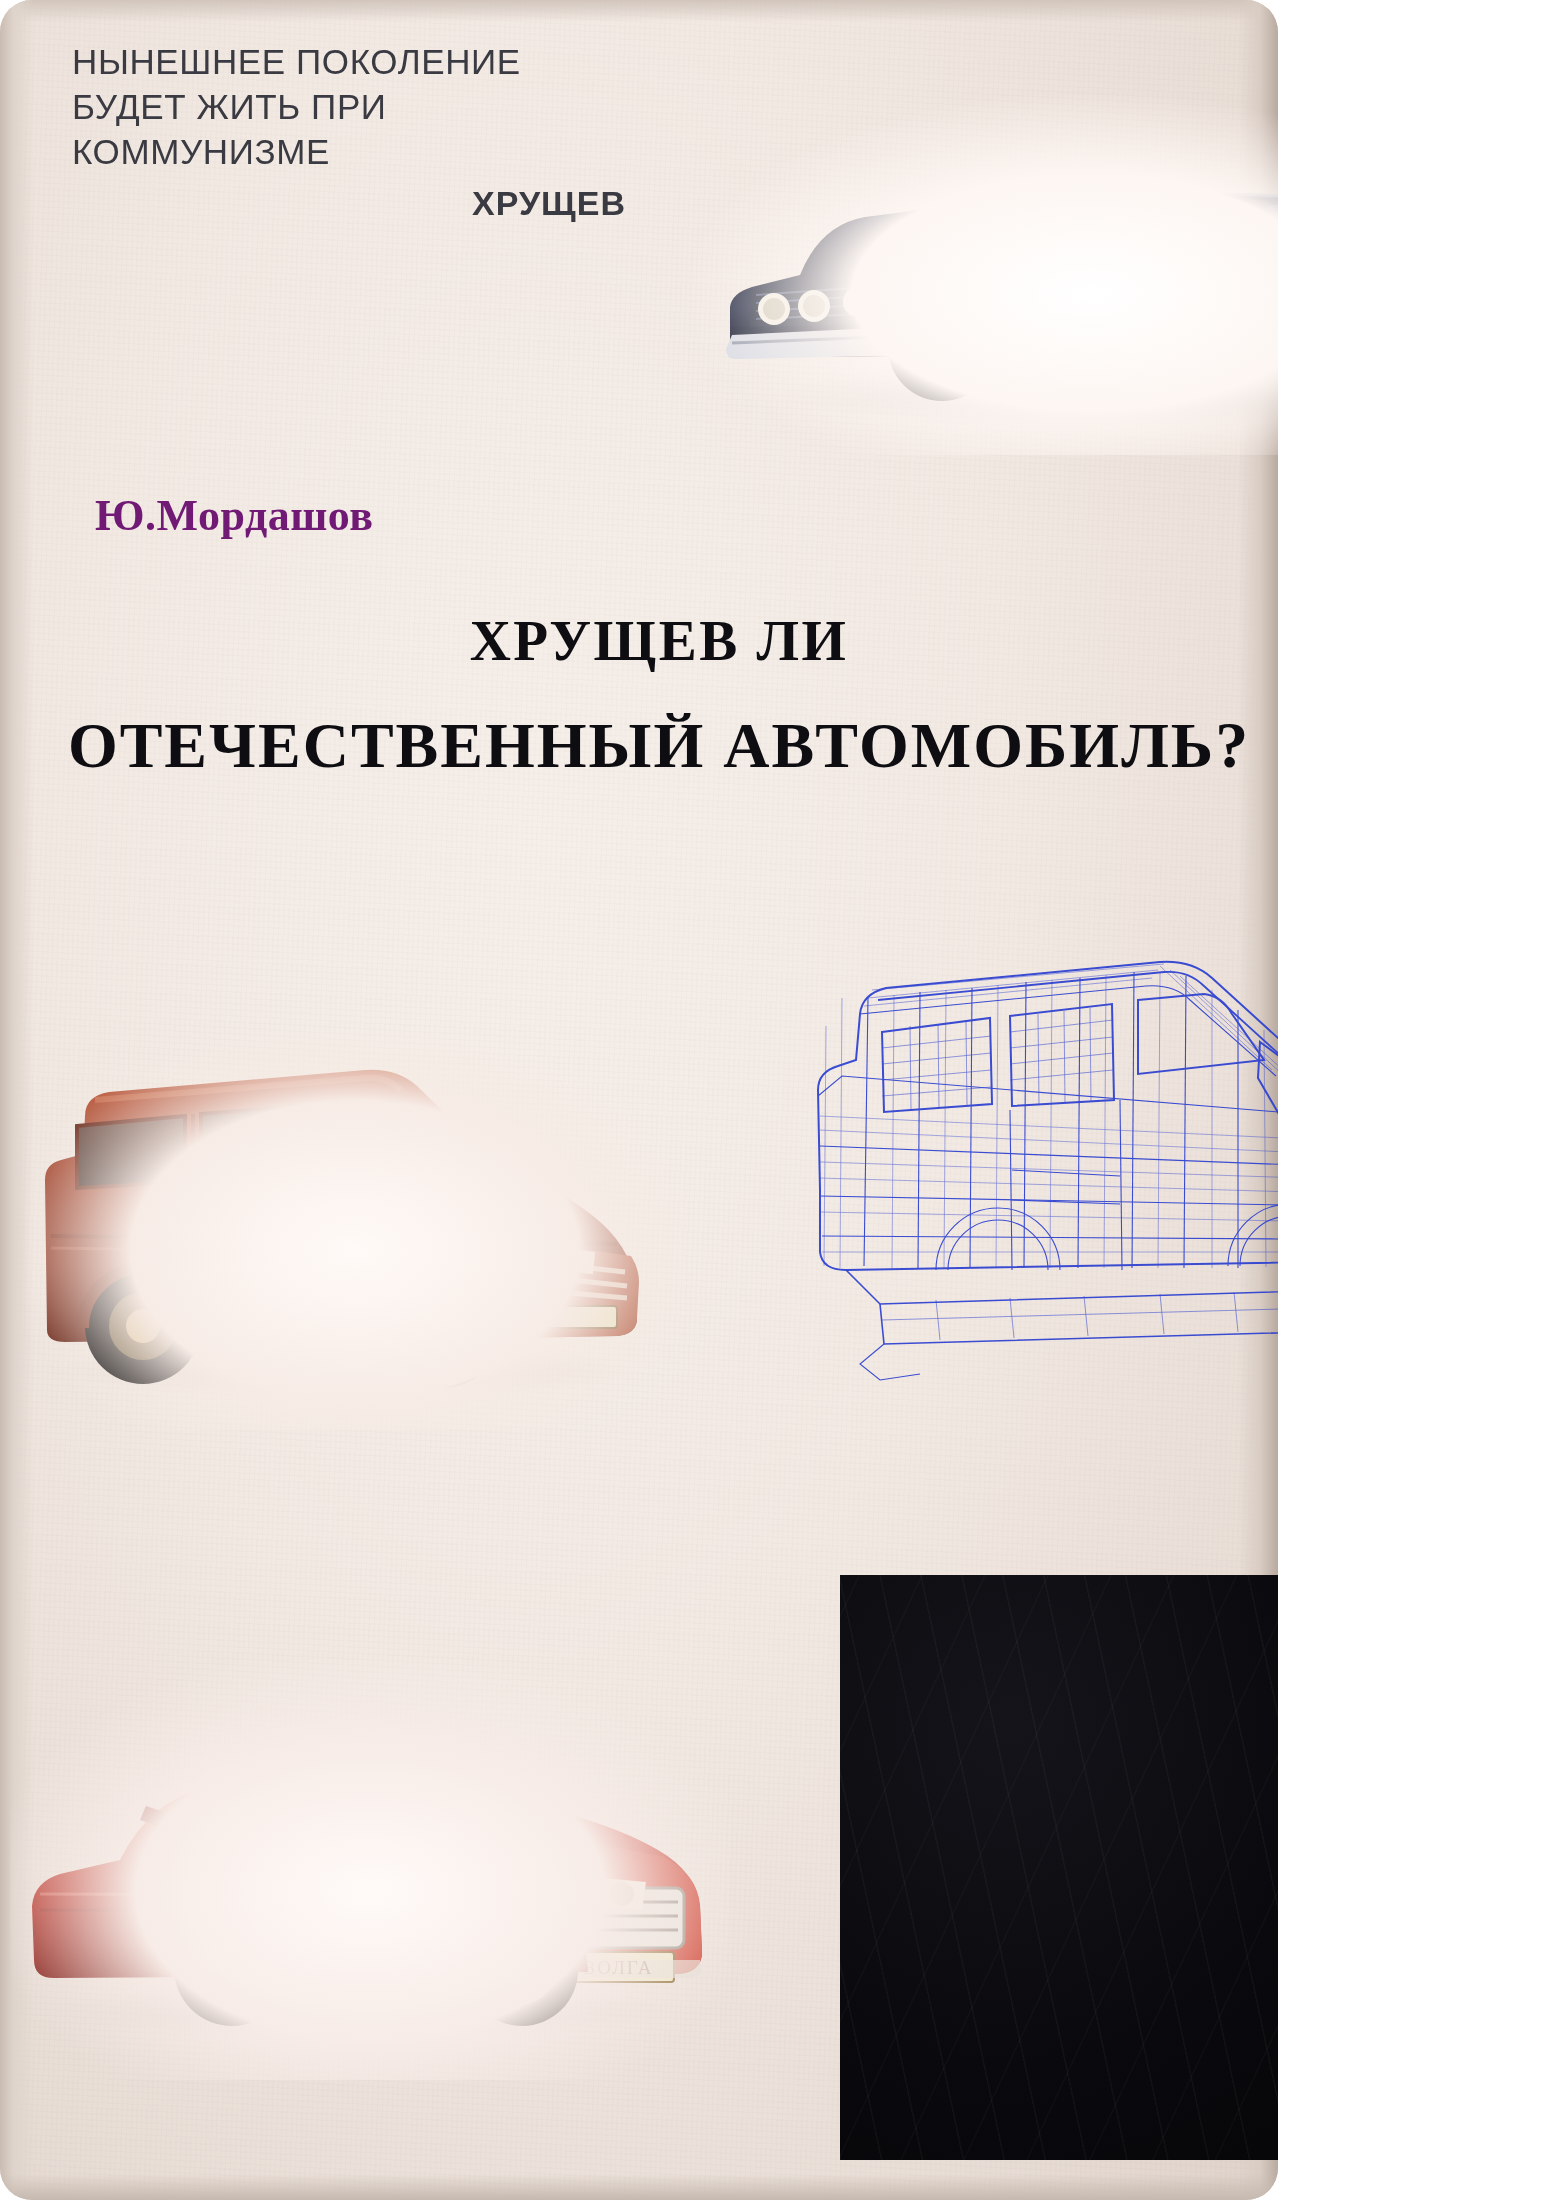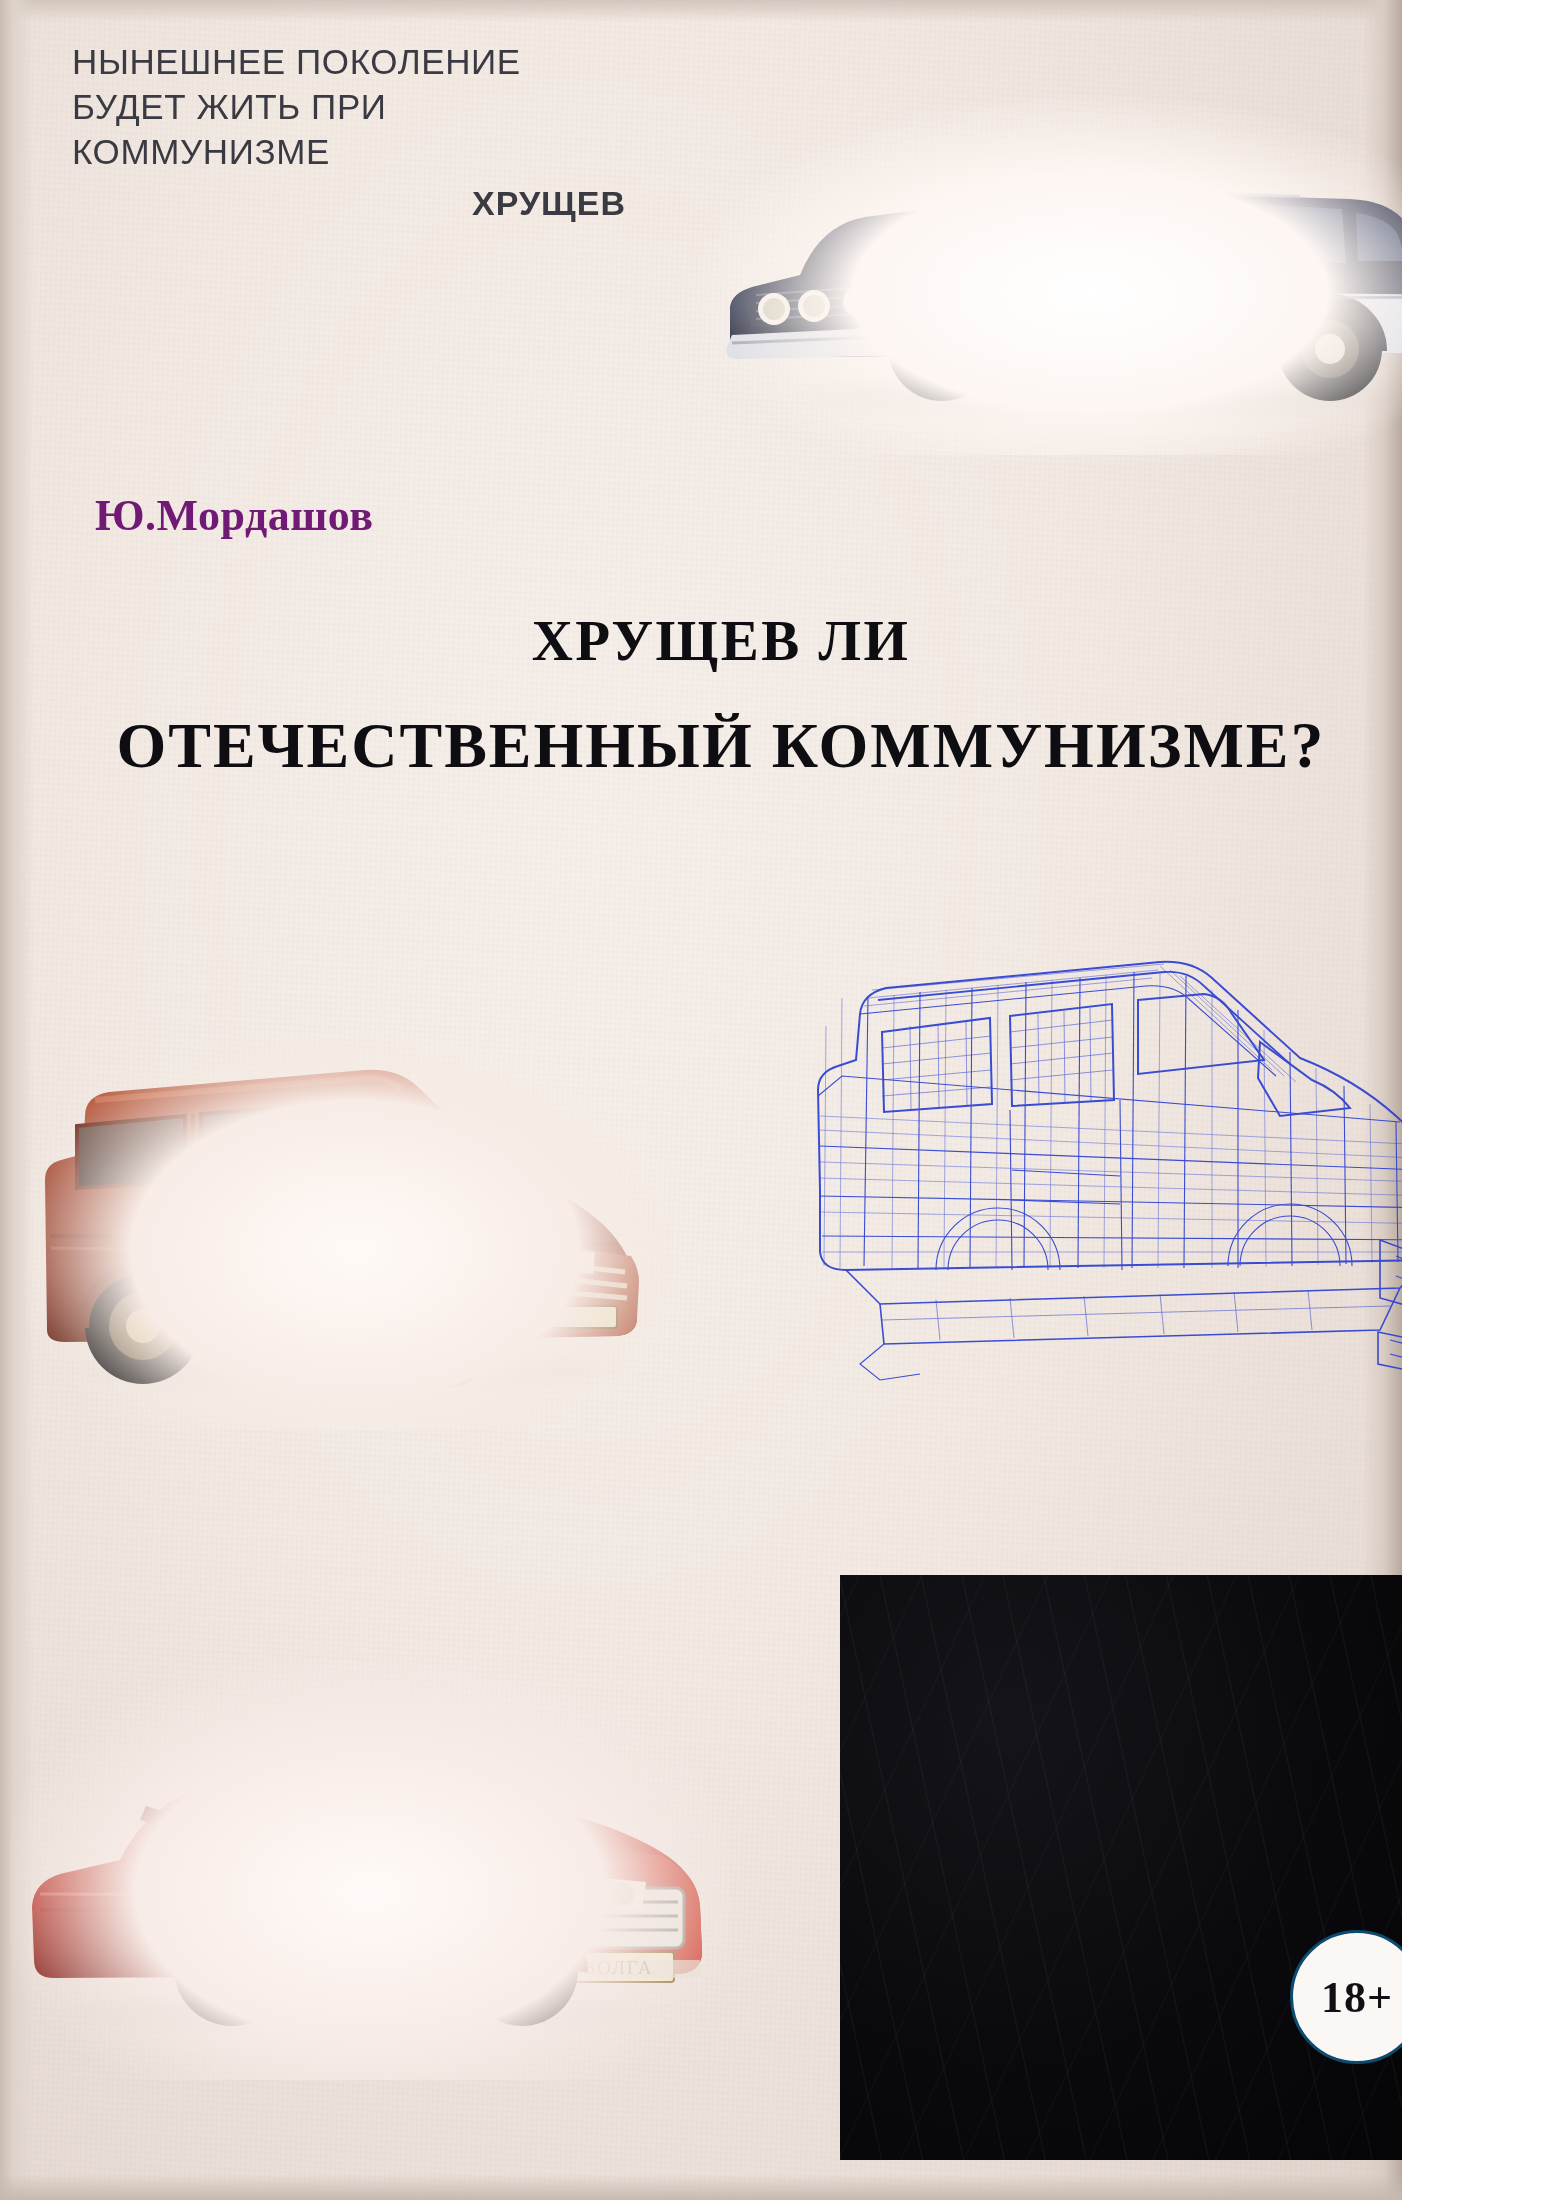--- a/index.html
+++ b/index.html
@@ -6,24 +6,25 @@
     margin: 0;
     padding: 0;
     background: #ffffff;
   }
   body {
     font-family: "Liberation Sans", sans-serif;
   }
 
   .page {
     position: relative;
-    width: 1402px;
+    width: 1278px;
     height: 2200px;
     overflow: hidden;
     background: #efe6e0;
+    border-radius: 32px;
   }
 
   
   .paper {
     position: absolute;
     inset: 0;
     background:
       radial-gradient(ellipse at 42% 38%, #f6efe9 0%, #f2e9e3 45%, #e9ded6 78%, #ded2c9 100%);
   }
   .paper::after {
@@ -311,21 +312,21 @@
 
       <rect x="612" y="178" width="26" height="10" fill="#9a2c22" rx="2"></rect>
     </svg>
   </div>
 
   <div class="author">Ю.Мордашов</div>
 
   <div class="title-block">
     <div class="title-line1">ХРУЩЕВ ЛИ</div>
     <div class="title-line2">
-      <span>ОТЕЧЕСТВЕННЫЙ КОММУНИЗМЕ</span><span class="qmark">?</span>
+      <span>ОТЕЧЕСТВЕННЫЙ АВТОМОБИЛЬ</span><span class="qmark">?</span>
     </div>
   </div>
 
   <div class="van">
     <div class="halo"></div>
     <svg width="660" height="400" viewBox="0 0 660 400">
       <defs>
         <linearGradient id="vanBody" x1="0" y1="0" x2="0" y2="1">
           <stop offset="0%" stop-color="#c2664a"></stop>
           <stop offset="35%" stop-color="#a64a33"></stop>

